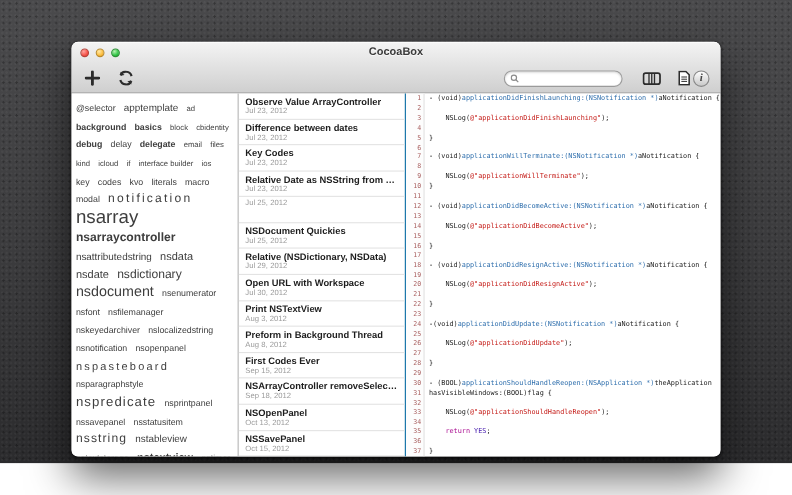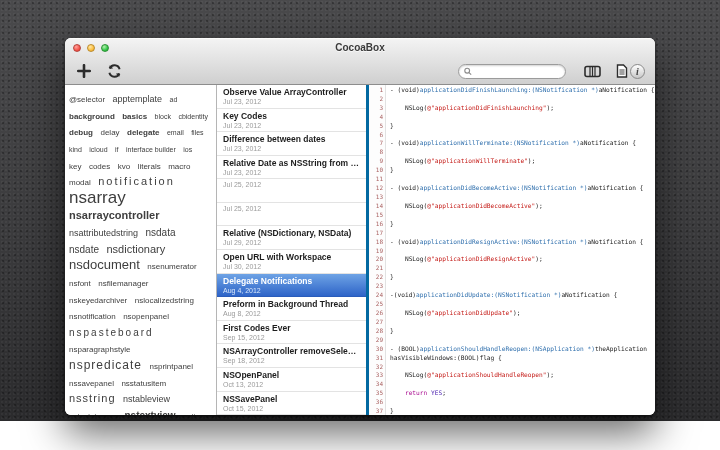--- a/index.html
+++ b/index.html
@@ -28,21 +28,21 @@
   .search{margin-left:auto;width:108px;height:15px;background:#fff;border:1px solid #9b9b9b;border-radius:8px;
     display:flex;align-items:center;padding:0 5px;gap:3px;box-shadow:inset 0 1px 2px rgba(0,0,0,.18)}
   .search input{border:none;outline:none;width:100%;font-size:9px;background:transparent;font-family:"Liberation Sans",sans-serif}
   .right-icons{display:flex;align-items:center;margin-left:16px}
   .right-icons .tbtn + .tbtn{margin-left:11px}
   .info-btn{width:15px;height:15px;border-radius:50%;background:linear-gradient(#fefefe,#c8c8c8);border:1px solid #898989;
     font-family:"Liberation Serif",serif;font-style:italic;font-weight:bold;font-size:10px;color:#444;line-height:13px;text-align:center;cursor:pointer}
   .content{position:absolute;top:47px;left:0;right:0;bottom:0;display:flex;background:#fff}
   .col-tags{width:152px;border-right:1px solid #b5b5b5;padding:4px 3px 0 4px;overflow:hidden;line-height:1.04;word-break:break-word}
   .tag{color:#3e3e3e;margin-right:3px;white-space:nowrap;cursor:pointer}
-  .col-list{width:152px;border-right:3px solid #0369a1;display:flex;flex-direction:column;overflow:hidden}
+  .col-list{width:152px;border-right:1px solid #0369a1;display:flex;flex-direction:column;overflow:hidden}
   .row{flex:1;padding:2px 6px 0 6px;border-bottom:1px solid #e3e3e3;overflow:hidden;cursor:pointer}
   .row .rt{font-size:8.5px;font-weight:bold;color:#1d1d1d;white-space:nowrap;overflow:hidden;text-overflow:ellipsis;line-height:11px}
   .row .rd{font-size:7px;color:#9b9b9b;line-height:8px}
   .row.sel{background:linear-gradient(#6ea3e5,#2e64c8);border-bottom-color:#2a5cba}
   .row.sel .rt{color:#fff}
   .row.sel .rd{color:#d9e7fa}
   .col-code{flex:1;display:flex;overflow:hidden}
   .gutter{width:17px;display:flex;flex-direction:column;border-right:1px solid #e2e2e2;background:#fdfdfd}
   .ln{flex:1;font-family:"DejaVu Sans Mono",monospace;font-size:6px;color:#a96060;display:flex;align-items:center;justify-content:flex-end;padding-right:2px}
   .codebody{flex:1;display:flex;flex-direction:column;padding-left:4px;overflow:hidden}
@@ -110,48 +110,49 @@
     </div>
 
     <div class="content">
       <div class="col-tags"><span class="tag" style="font-size: 8px;">@selector</span> <span class="tag" style="font-size: 9px;">apptemplate</span> <span class="tag" style="font-size: 7px;">ad</span> <span class="tag" style="font-size: 8px; font-weight: 700;">background</span> <span class="tag" style="font-size: 8px; font-weight: 700;">basics</span> <span class="tag" style="font-size: 7px;">block</span> <span class="tag" style="font-size: 7px;">cbidentity</span> <span class="tag" style="font-size: 8px; font-weight: 700;">debug</span> <span class="tag" style="font-size: 8px;">delay</span> <span class="tag" style="font-size: 8px; font-weight: 700;">delegate</span> <span class="tag" style="font-size: 7px;">email</span> <span class="tag" style="font-size: 7px;">files</span> <span class="tag" style="font-size: 7px;">kind</span> <span class="tag" style="font-size: 7px;">icloud</span> <span class="tag" style="font-size: 7px;">if</span> <span class="tag" style="font-size: 7px;">interface builder</span> <span class="tag" style="font-size: 7px;">ios</span> <span class="tag" style="font-size: 8px;">key</span> <span class="tag" style="font-size: 8px;">codes</span> <span class="tag" style="font-size: 8px;">kvo</span> <span class="tag" style="font-size: 8px;">literals</span> <span class="tag" style="font-size: 8px;">macro</span> <span class="tag" style="font-size: 8px;">modal</span> <span class="tag" style="font-size: 11px; letter-spacing: 2px;">notification</span> <span class="tag" style="font-size: 17px;">nsarray</span> <span class="tag" style="font-size: 11px; font-weight: 700;">nsarraycontroller</span> <span class="tag" style="font-size: 9px;">nsattributedstring</span> <span class="tag" style="font-size: 10px;">nsdata</span> <span class="tag" style="font-size: 10px;">nsdate</span> <span class="tag" style="font-size: 11px;">nsdictionary</span> <span class="tag" style="font-size: 13px;">nsdocument</span> <span class="tag" style="font-size: 8px;">nsenumerator</span> <span class="tag" style="font-size: 8px;">nsfont</span> <span class="tag" style="font-size: 8px;">nsfilemanager</span> <span class="tag" style="font-size: 8px;">nskeyedarchiver</span> <span class="tag" style="font-size: 8px;">nslocalizedstring</span> <span class="tag" style="font-size: 8px;">nsnotification</span> <span class="tag" style="font-size: 8px;">nsopenpanel</span> <span class="tag" style="font-size: 10px; letter-spacing: 2px;">nspasteboard</span> <span class="tag" style="font-size: 8px;">nsparagraphstyle</span> <span class="tag" style="font-size: 12px; letter-spacing: 1px;">nspredicate</span> <span class="tag" style="font-size: 8px;">nsprintpanel</span> <span class="tag" style="font-size: 8px;">nssavepanel</span> <span class="tag" style="font-size: 8px;">nsstatusitem</span> <span class="tag" style="font-size: 11px; letter-spacing: 1px;">nsstring</span> <span class="tag" style="font-size: 9px;">nstableview</span> <span class="tag" style="font-size: 8px;">nstextstorage</span> <span class="tag" style="font-size: 10px; font-weight: 700;">nstextview</span> <span class="tag" style="font-size: 8px;">nstimer</span>                   </div>
       <div class="col-list">
           <div class="row">
             <div class="rt">Observe Value ArrayController</div>
             <div class="rd">Jul 23, 2012</div>
           </div>
           <div class="row">
+            <div class="rt">Difference between dates</div>
+            <div class="rd">Jul 23, 2012</div>
+          </div>
+          <div class="row">
             <div class="rt">Key Codes</div>
             <div class="rd">Jul 23, 2012</div>
           </div>
           <div class="row">
-            <div class="rt">Difference between dates</div>
-            <div class="rd">Jul 23, 2012</div>
-          </div>
-          <div class="row">
             <div class="rt">Relative Date as NSString from NSDate</div>
             <div class="rd">Jul 23, 2012</div>
           </div>
           <div class="row">
             <div class="rd">Jul 25, 2012</div>
           </div>
           <div class="row">
+            <div class="rt">NSDocument Quickies</div>
             <div class="rd">Jul 25, 2012</div>
           </div>
           <div class="row">
             <div class="rt">Relative (NSDictionary, NSData)</div>
             <div class="rd">Jul 29, 2012</div>
           </div>
           <div class="row">
             <div class="rt">Open URL with Workspace</div>
             <div class="rd">Jul 30, 2012</div>
           </div>
-          <div class="row sel">
-            <div class="rt">Delegate Notifications</div>
-            <div class="rd">Aug 4, 2012</div>
+          <div class="row">
+            <div class="rt">Print NSTextView</div>
+            <div class="rd">Aug 3, 2012</div>
           </div>
           <div class="row">
             <div class="rt">Preform in Background Thread</div>
             <div class="rd">Aug 8, 2012</div>
           </div>
           <div class="row">
             <div class="rt">First Codes Ever</div>
             <div class="rd">Sep 15, 2012</div>
           </div>
           <div class="row">

